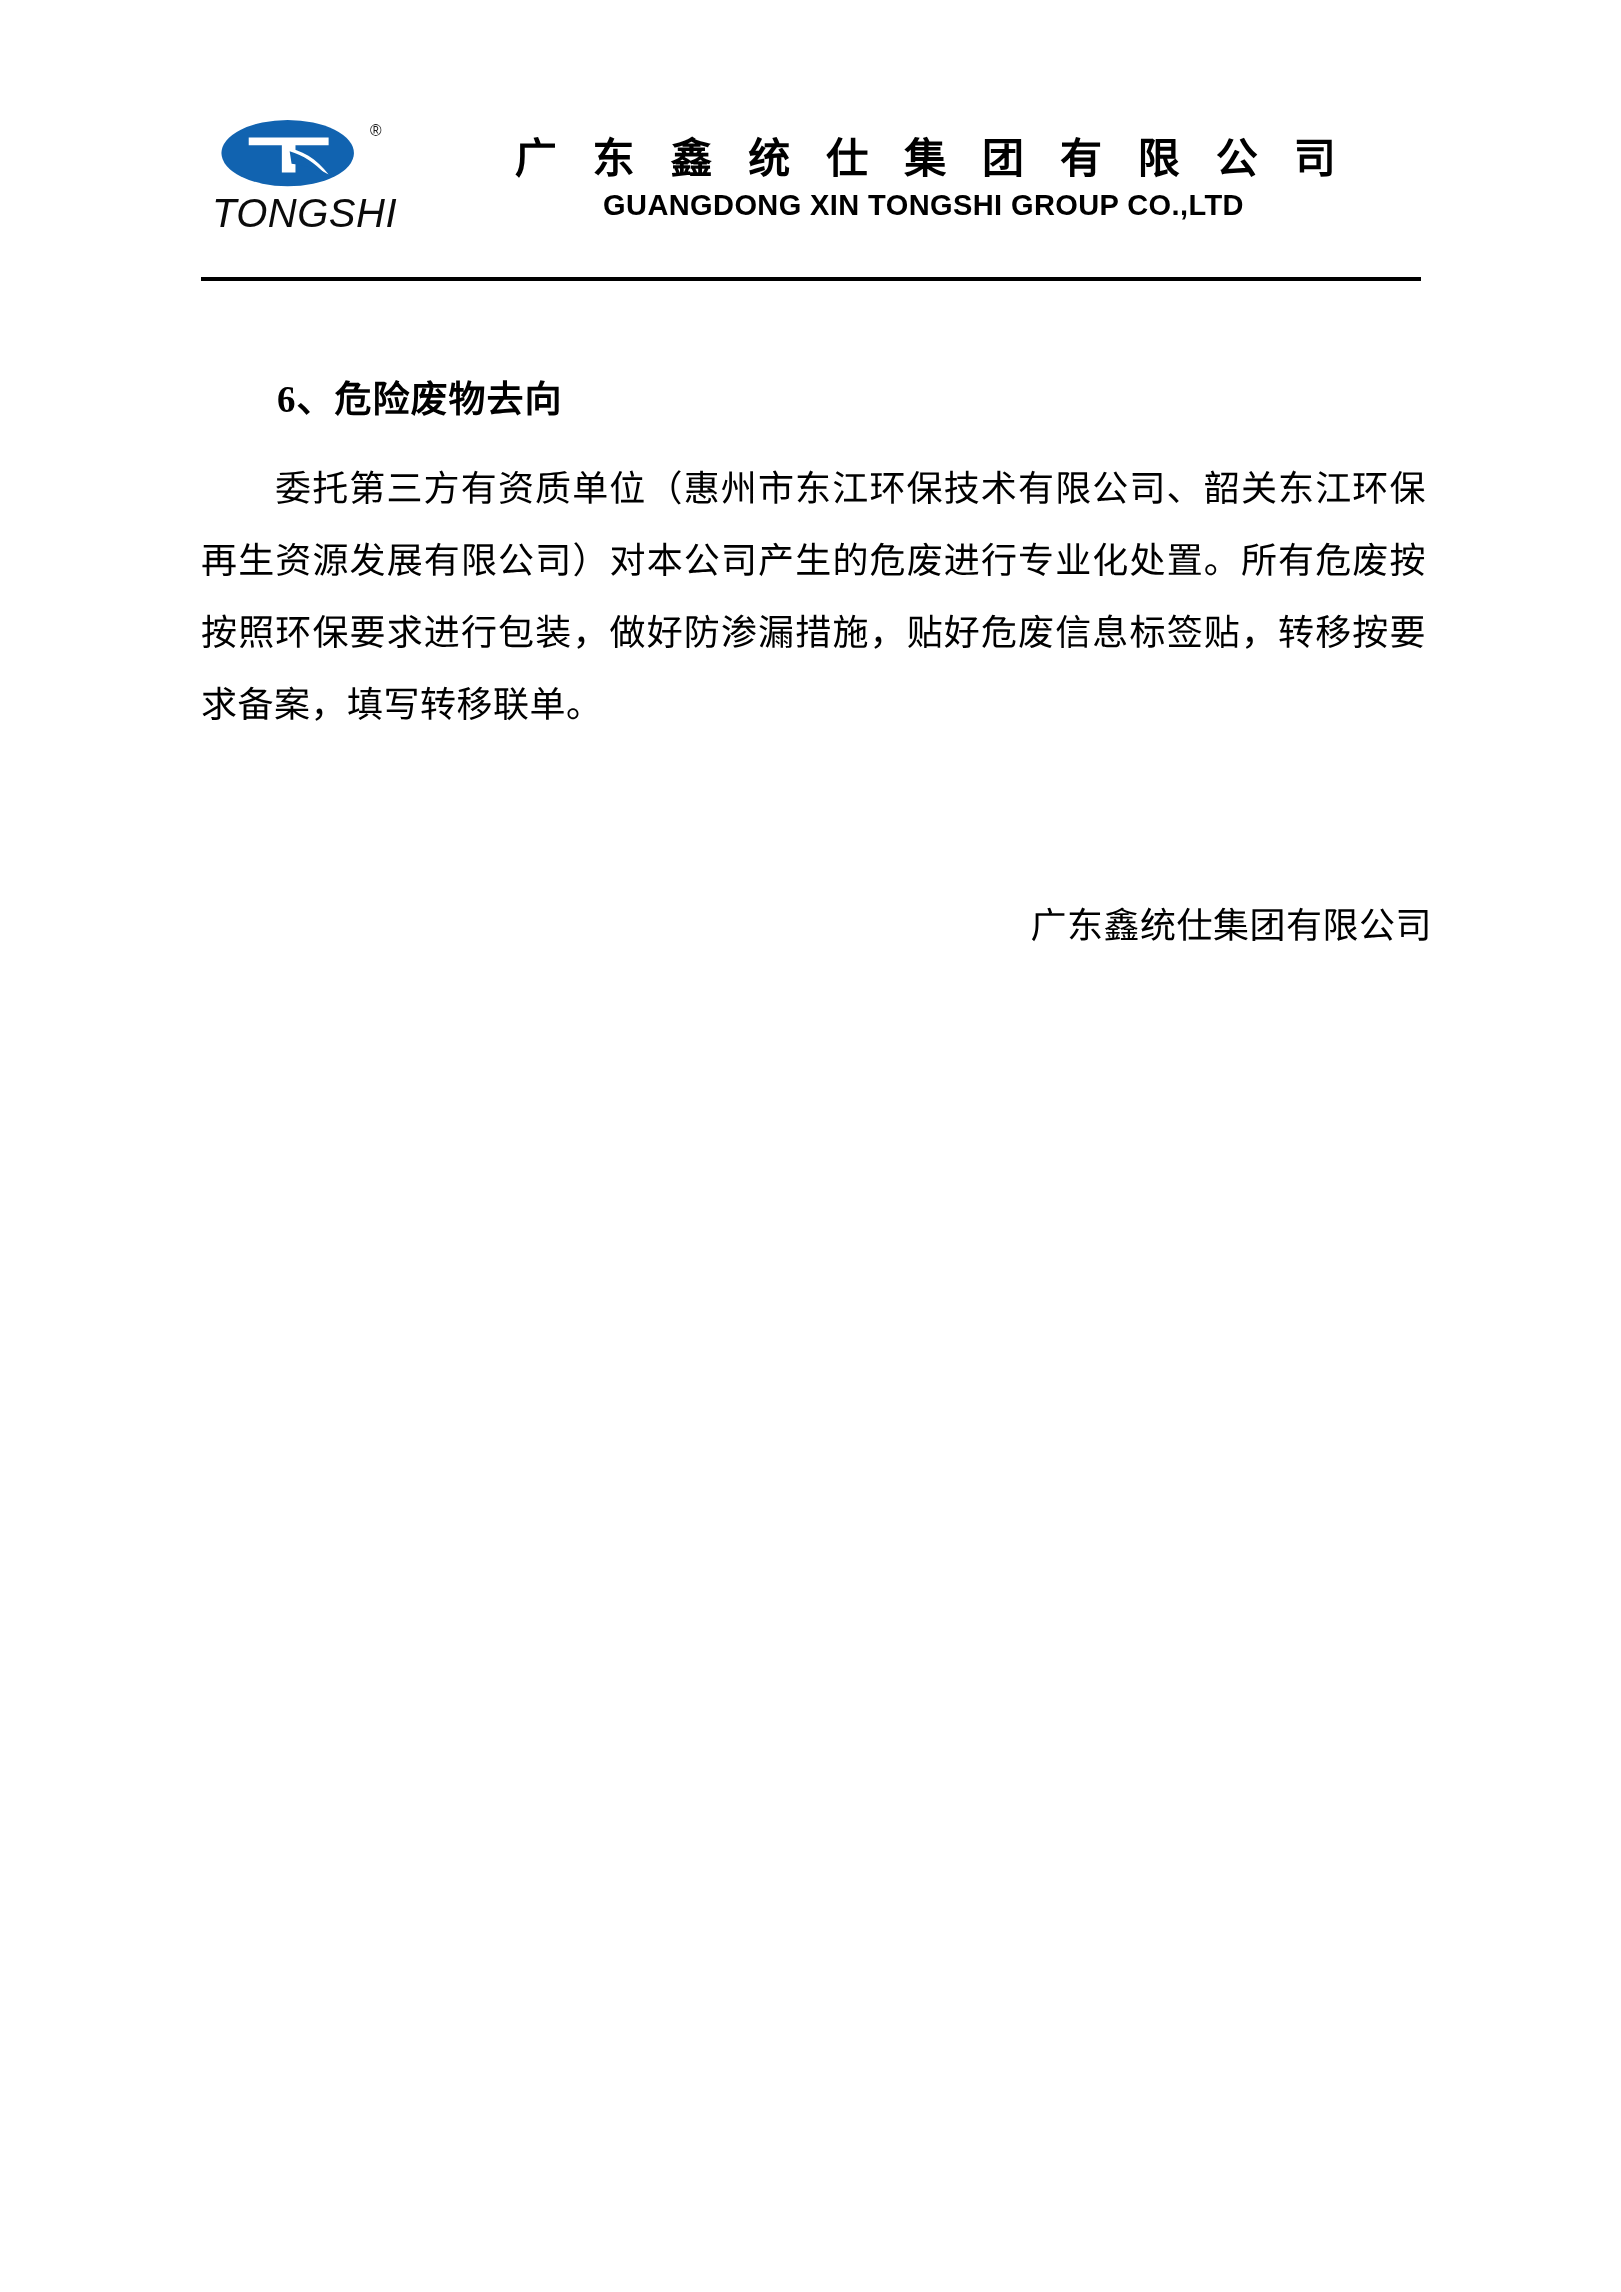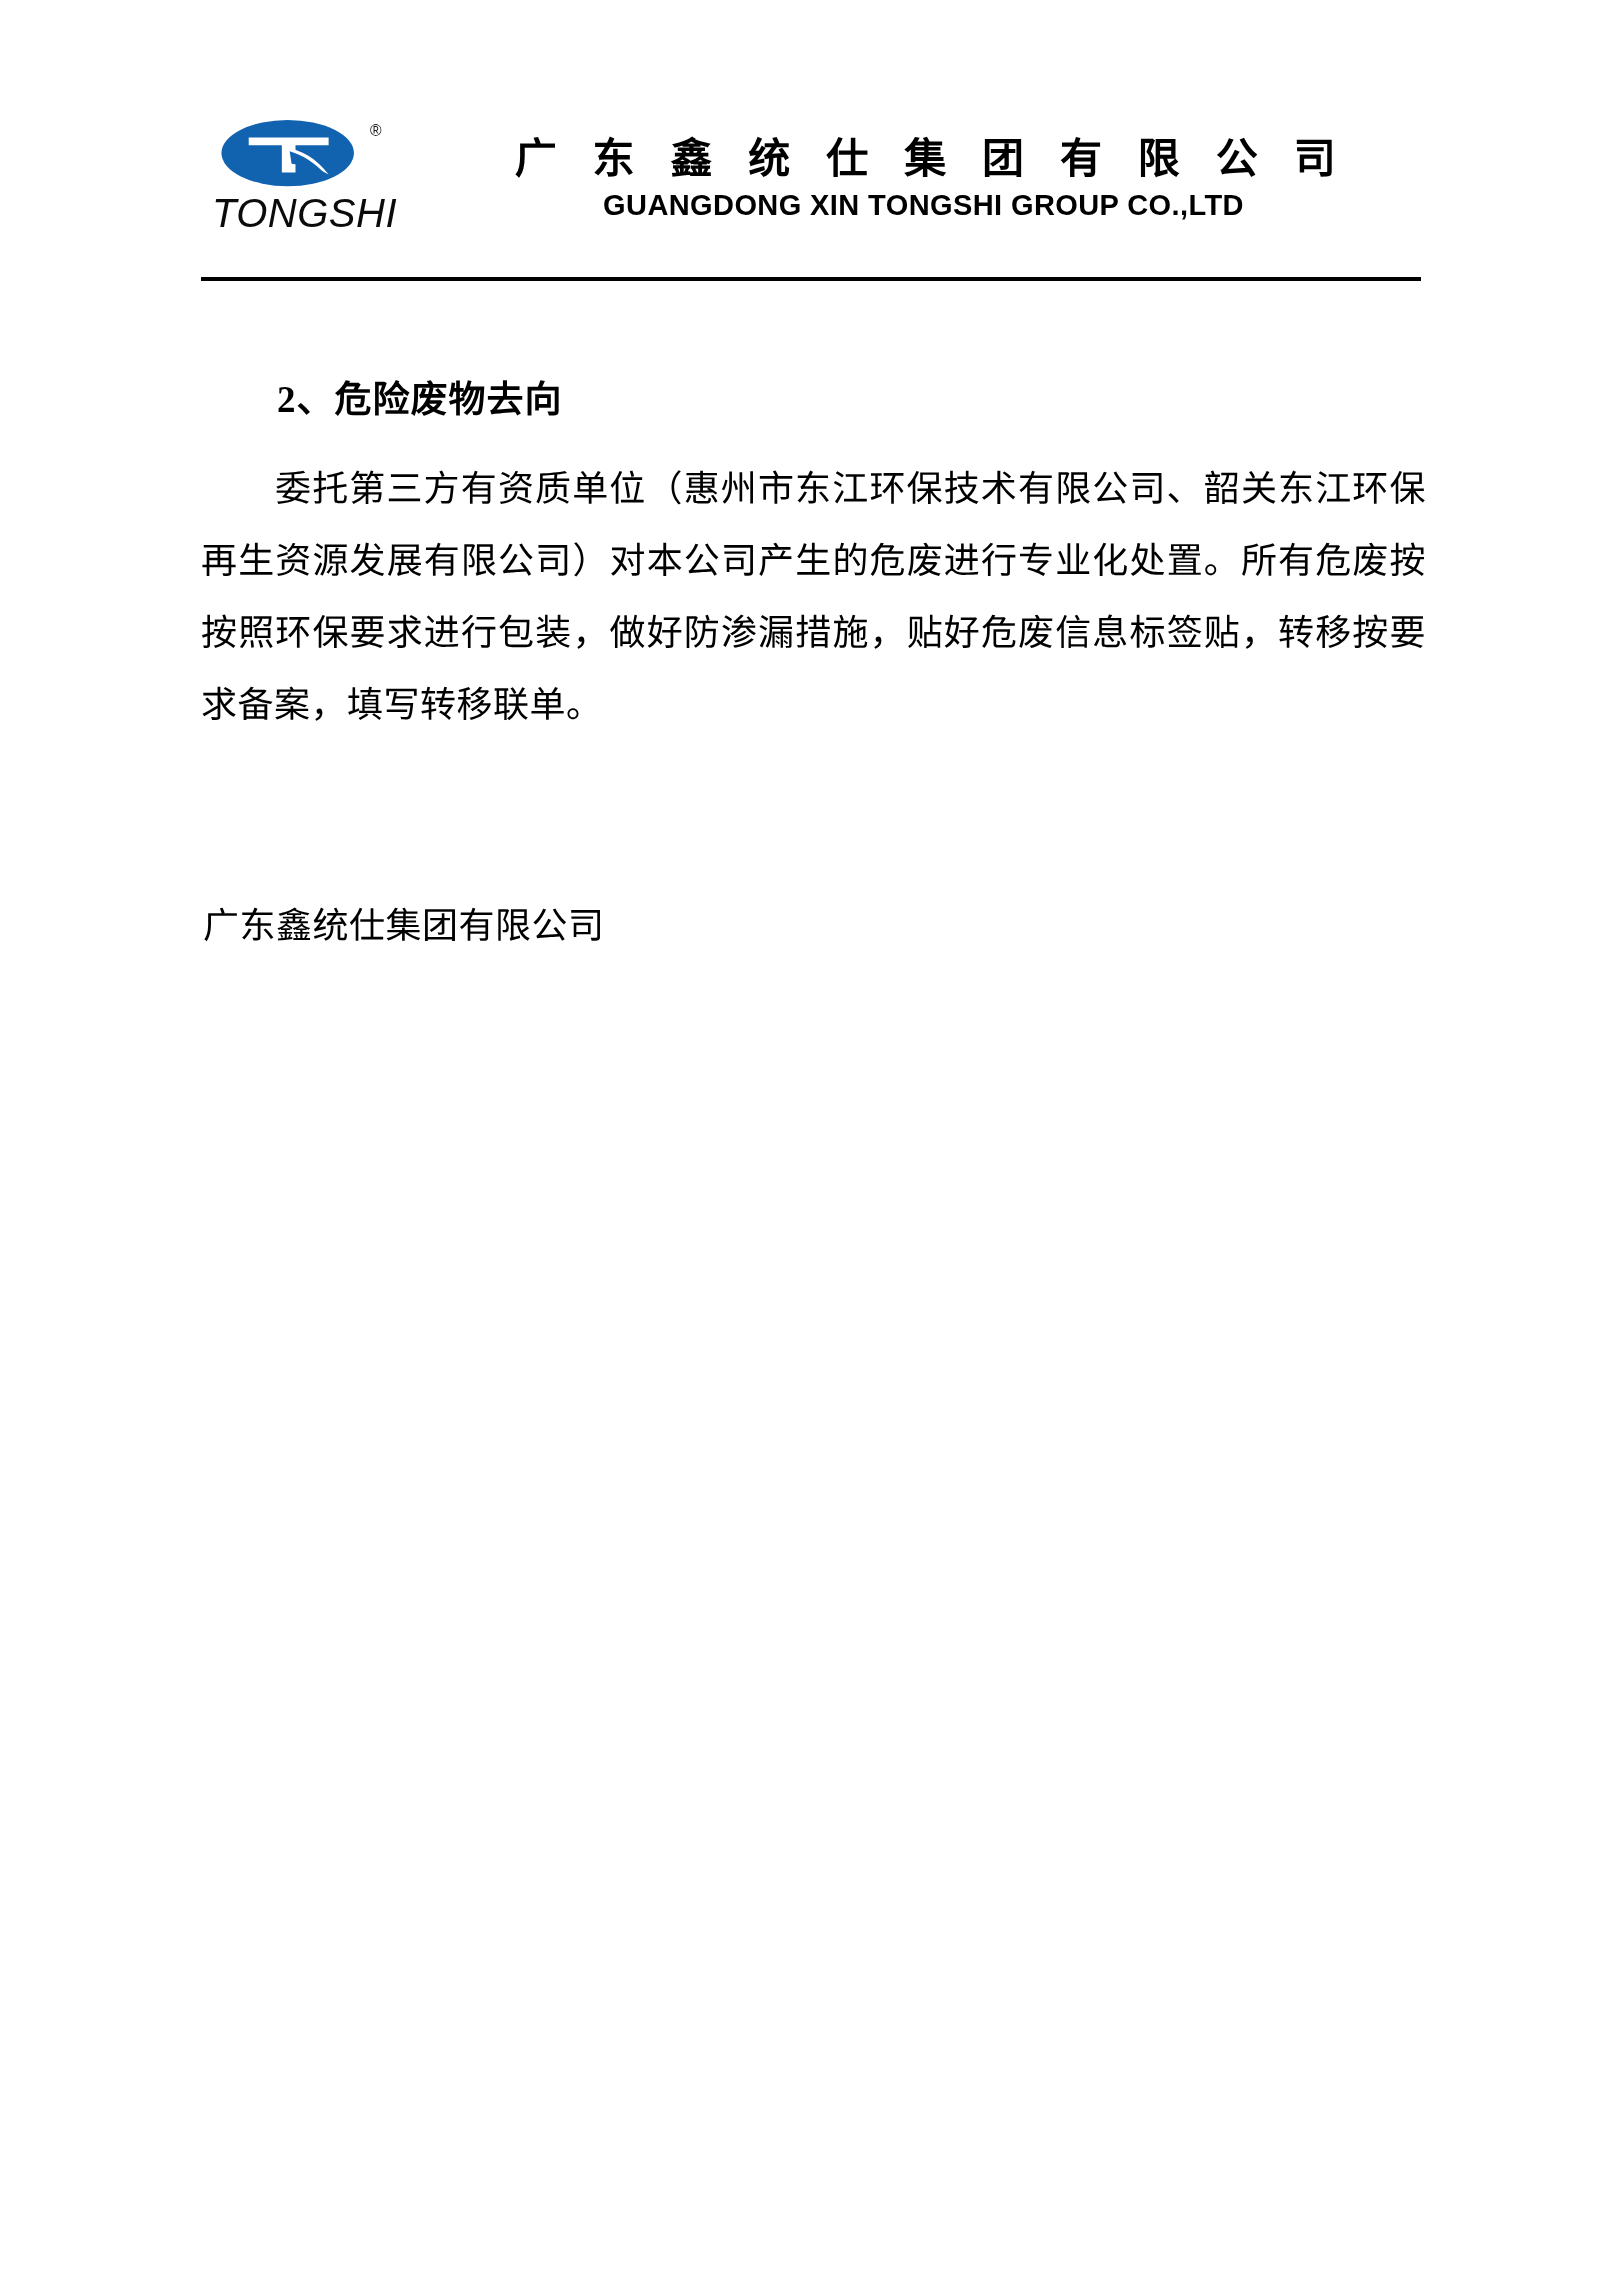--- a/index.html
+++ b/index.html
@@ -136,23 +136,24 @@
     text-align: justify;
     text-justify: inter-ideograph;
     margin: 0;
     text-indent: 74px;
     letter-spacing: 0.5px;
   }
 
   
   .signature {
     position: absolute;
-    left: 203px;
+    left: 212px;
     top: 892px;
     width: 1220px;
+    text-align: right;
     padding-right: 78px;
   }
 
   .sign-company {
     font-family: "Liberation Serif", serif;
     font-size: 36px;
     line-height: 1.9;
     letter-spacing: 0.5px;
   }
 
@@ -184,21 +185,21 @@
       <div class="logo-word">TONGSHI</div>
     </div>
 
     <div class="company-cn">广 东 鑫 统 仕 集 团 有 限 公 司</div>
     <div class="company-en">GUANGDONG XIN TONGSHI GROUP CO.,LTD</div>
   </div>
 
   <div class="header-rule"></div>
 
   <div class="content">
-    <h2 class="section-title">2、危险废物去向</h2>
+    <h2 class="section-title">6、危险废物去向</h2>
     <p class="para">委托第三方有资质单位（惠州市东江环保技术有限公司、韶关东江环保再生资源发展有限公司）对本公司产生的危废进行专业化处置。所有危废按按照环保要求进行包装，做好防渗漏措施，贴好危废信息标签贴，转移按要求备案，填写转移联单。</p>
   </div>
 
   <div class="signature">
     <div class="sign-company">广东鑫统仕集团有限公司</div>
   </div>
 
 </div>
 
 

